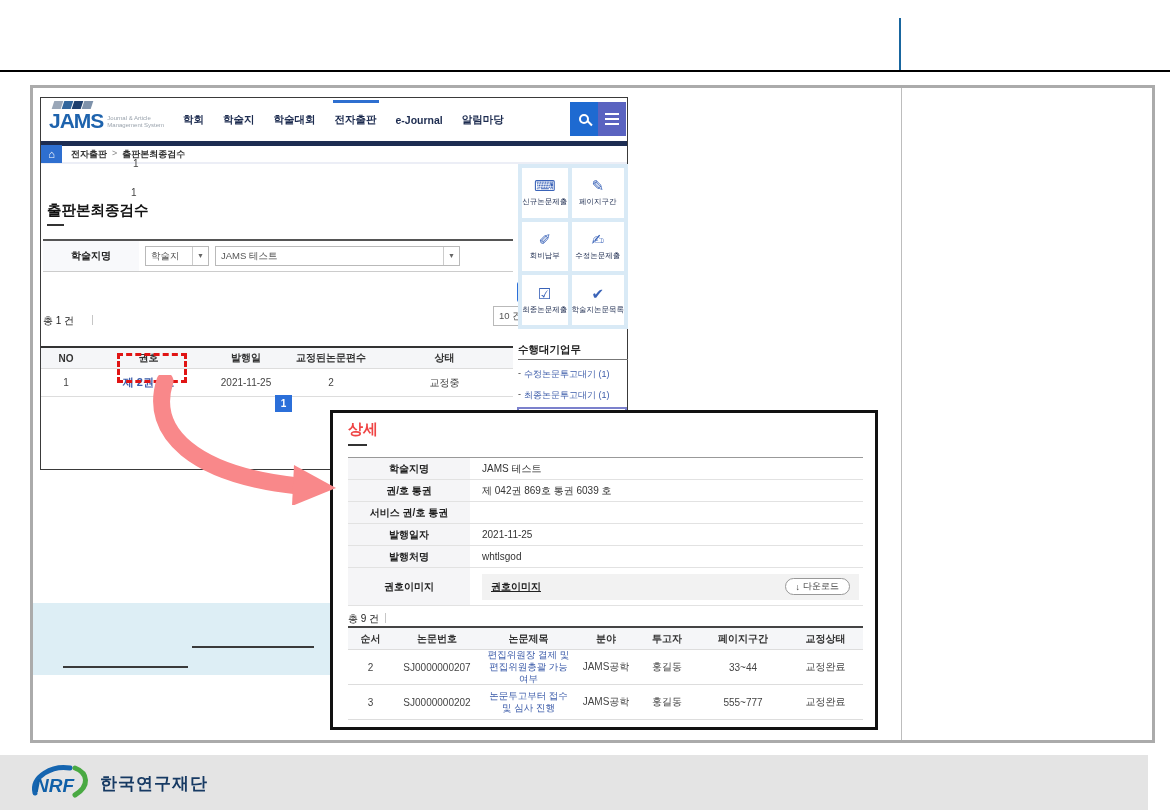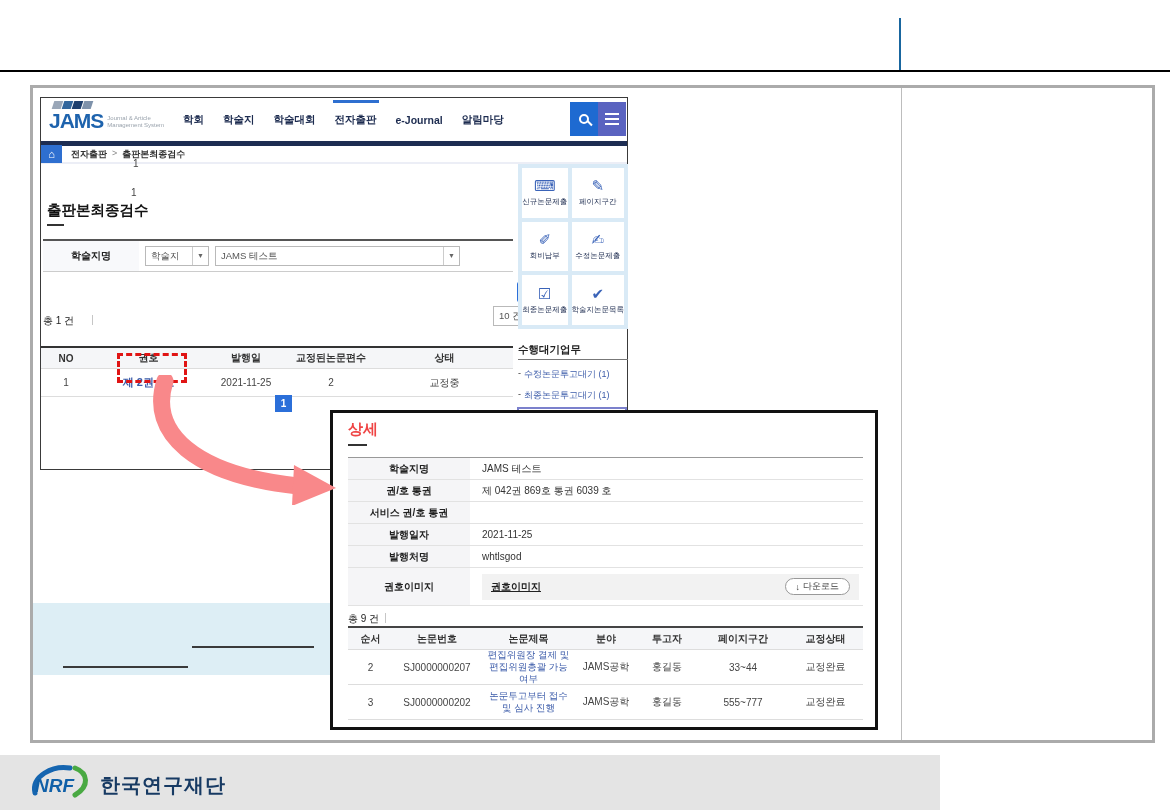--- a/index.html
+++ b/index.html
@@ -95,23 +95,23 @@
   .dl-btn { border:1px solid #999; border-radius:10px; height:17px; padding:0 10px; font-size:9px; color:#333; display:flex; align-items:center; gap:3px; background:#fff; cursor:pointer; }
   .total2 { position:absolute; left:15px; top:199px; font-size:10px; color:#222; display:flex; gap:5px; }
   .articles-table { position:absolute; left:15px; top:213px; width:515px; }
   .at-head { display:flex; height:24px; background:#f5f6f8; border-top:2px solid #444; border-bottom:1px solid #ddd; }
   .at-head div { display:flex; align-items:center; justify-content:center; font-size:10px; font-weight:bold; color:#333; }
   .at-row { display:flex; height:35px; border-bottom:1px solid #ddd; }
   .at-row div { display:flex; align-items:center; justify-content:center; font-size:10px; color:#444; text-align:center; }
   .art-title { color:#3b5ba9 !important; font-size:9.5px !important; line-height:1.25; padding:0 4px; cursor:pointer; }
 
   
-  .footer { left:0; top:755px; width:940px; height:55px; background:#e4e4e4; }
+  .footer { left:0; top:755px; width:1148px; height:55px; background:#e4e4e4; }
   .nrf-logo { position:absolute; left:28px; top:7px; }
-  .org-name { position:absolute; left:100px; top:17px; font-size:20px; font-weight:bold; color:#173a63; letter-spacing:1px; }
+  .org-name { position:absolute; left:100px; top:17px; font-size:17px; font-weight:bold; color:#173a63; letter-spacing:1px; }
 </style>
 </head>
 <body>
 
 <div class="abs top-vline"></div>
 <div class="abs top-hline"></div>
 
 <div class="abs outer-box">
   <div class="outer-divider"></div>
 </div>

